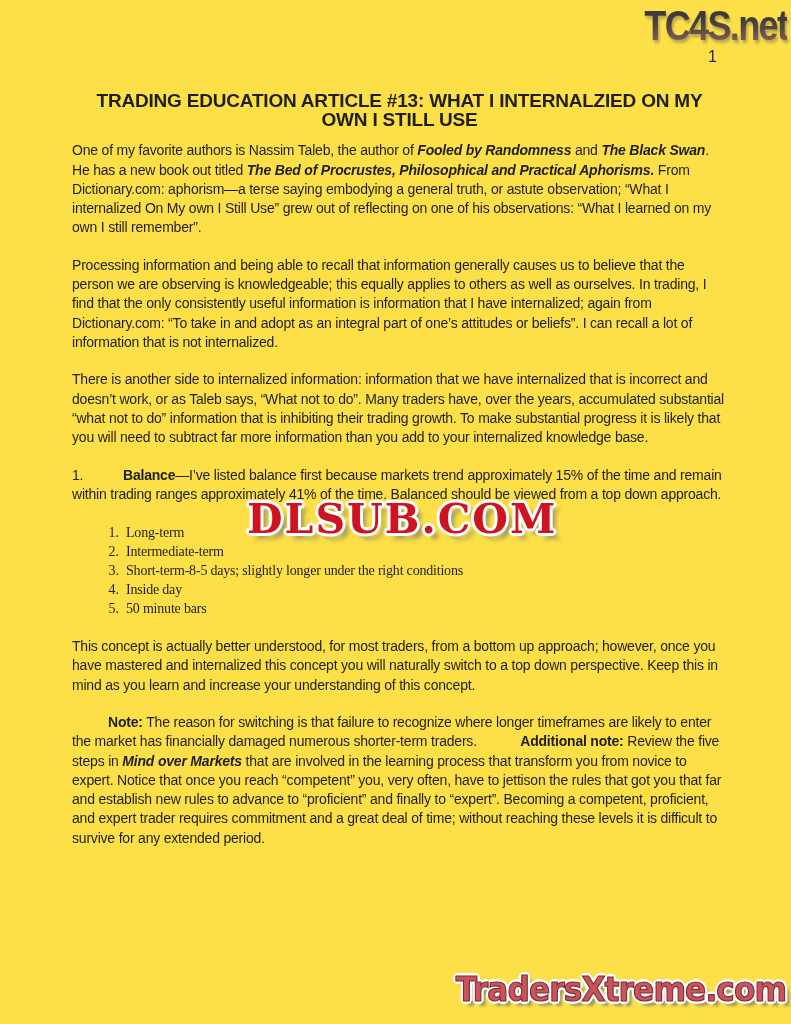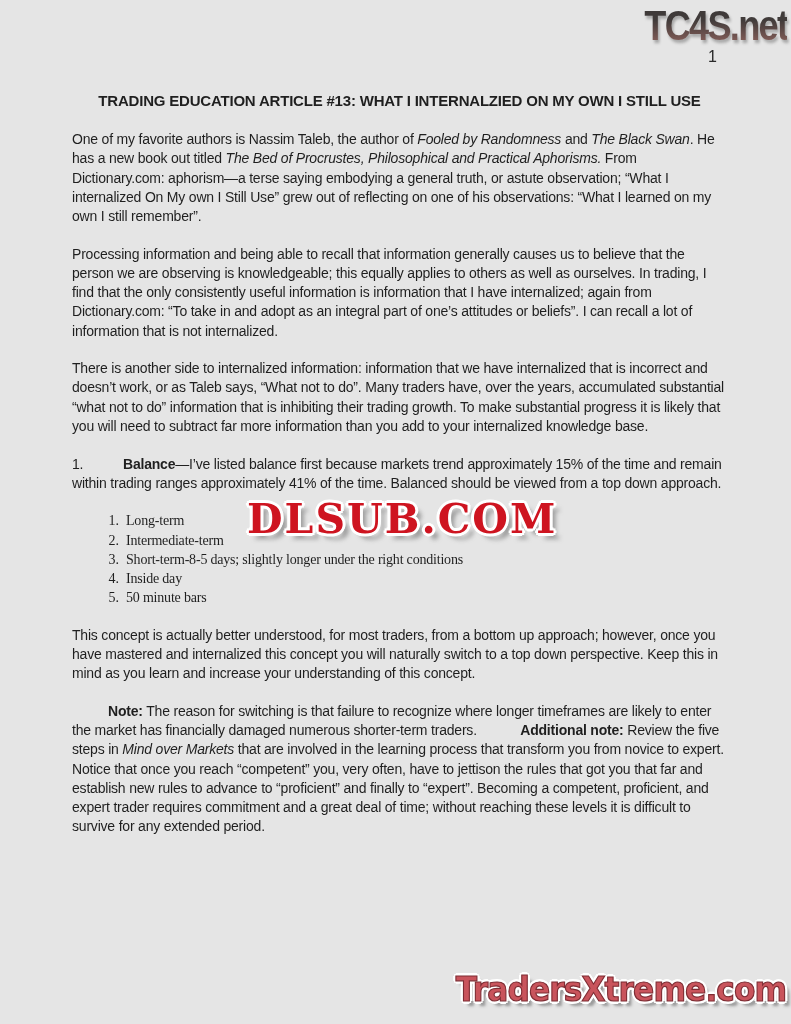--- a/index.html
+++ b/index.html
@@ -4,21 +4,21 @@
 <style>
   html, body {
     margin: 0;
     padding: 0;
     background: #ffffff;
   }
   .page {
     position: relative;
     width: 791px;
     height: 1024px;
-    background: #e5e5e5;
+    background: #fde047;
     overflow: hidden;
     font-family: "Liberation Sans", sans-serif;
   }
 
   
   .header-logo {
     position: absolute;
     top: 1px;
     right: 4px;
     font-family: "Liberation Sans", sans-serif;
@@ -50,36 +50,36 @@
     top: 91px;
     width: 655px;
     color: #1f1f1f;
     font-size: 14px;
     line-height: 19.2px;
     letter-spacing: -0.2px;
   }
   .article-title {
     text-align: center;
     font-weight: bold;
-    font-size: 15px;
-    margin: 0 0 20px 0;
+    font-size: 19px;
+    margin: 0 0 12px 0;
   }
   .content p {
     margin: 0 0 18.5px 0;
   }
   .content ol {
     margin: 2px 0 18.5px 0;
     padding-left: 50px;
     font-family: Liberation Serif, serif;
   }
   .content ol li {
     padding-left: 4px;
   }
   .bold { font-weight: bold; padding-left: 36px; }
-  .italic { font-style: italic; }
+  .italic { font-style: italic; font-weight: bold; }
 
   
   .watermark {
     position: absolute;
     left: 247px;
     top: 495px;
     font-family: "DejaVu Serif", serif;
     font-weight: bold;
     font-size: 41px;
     letter-spacing: 2px;

